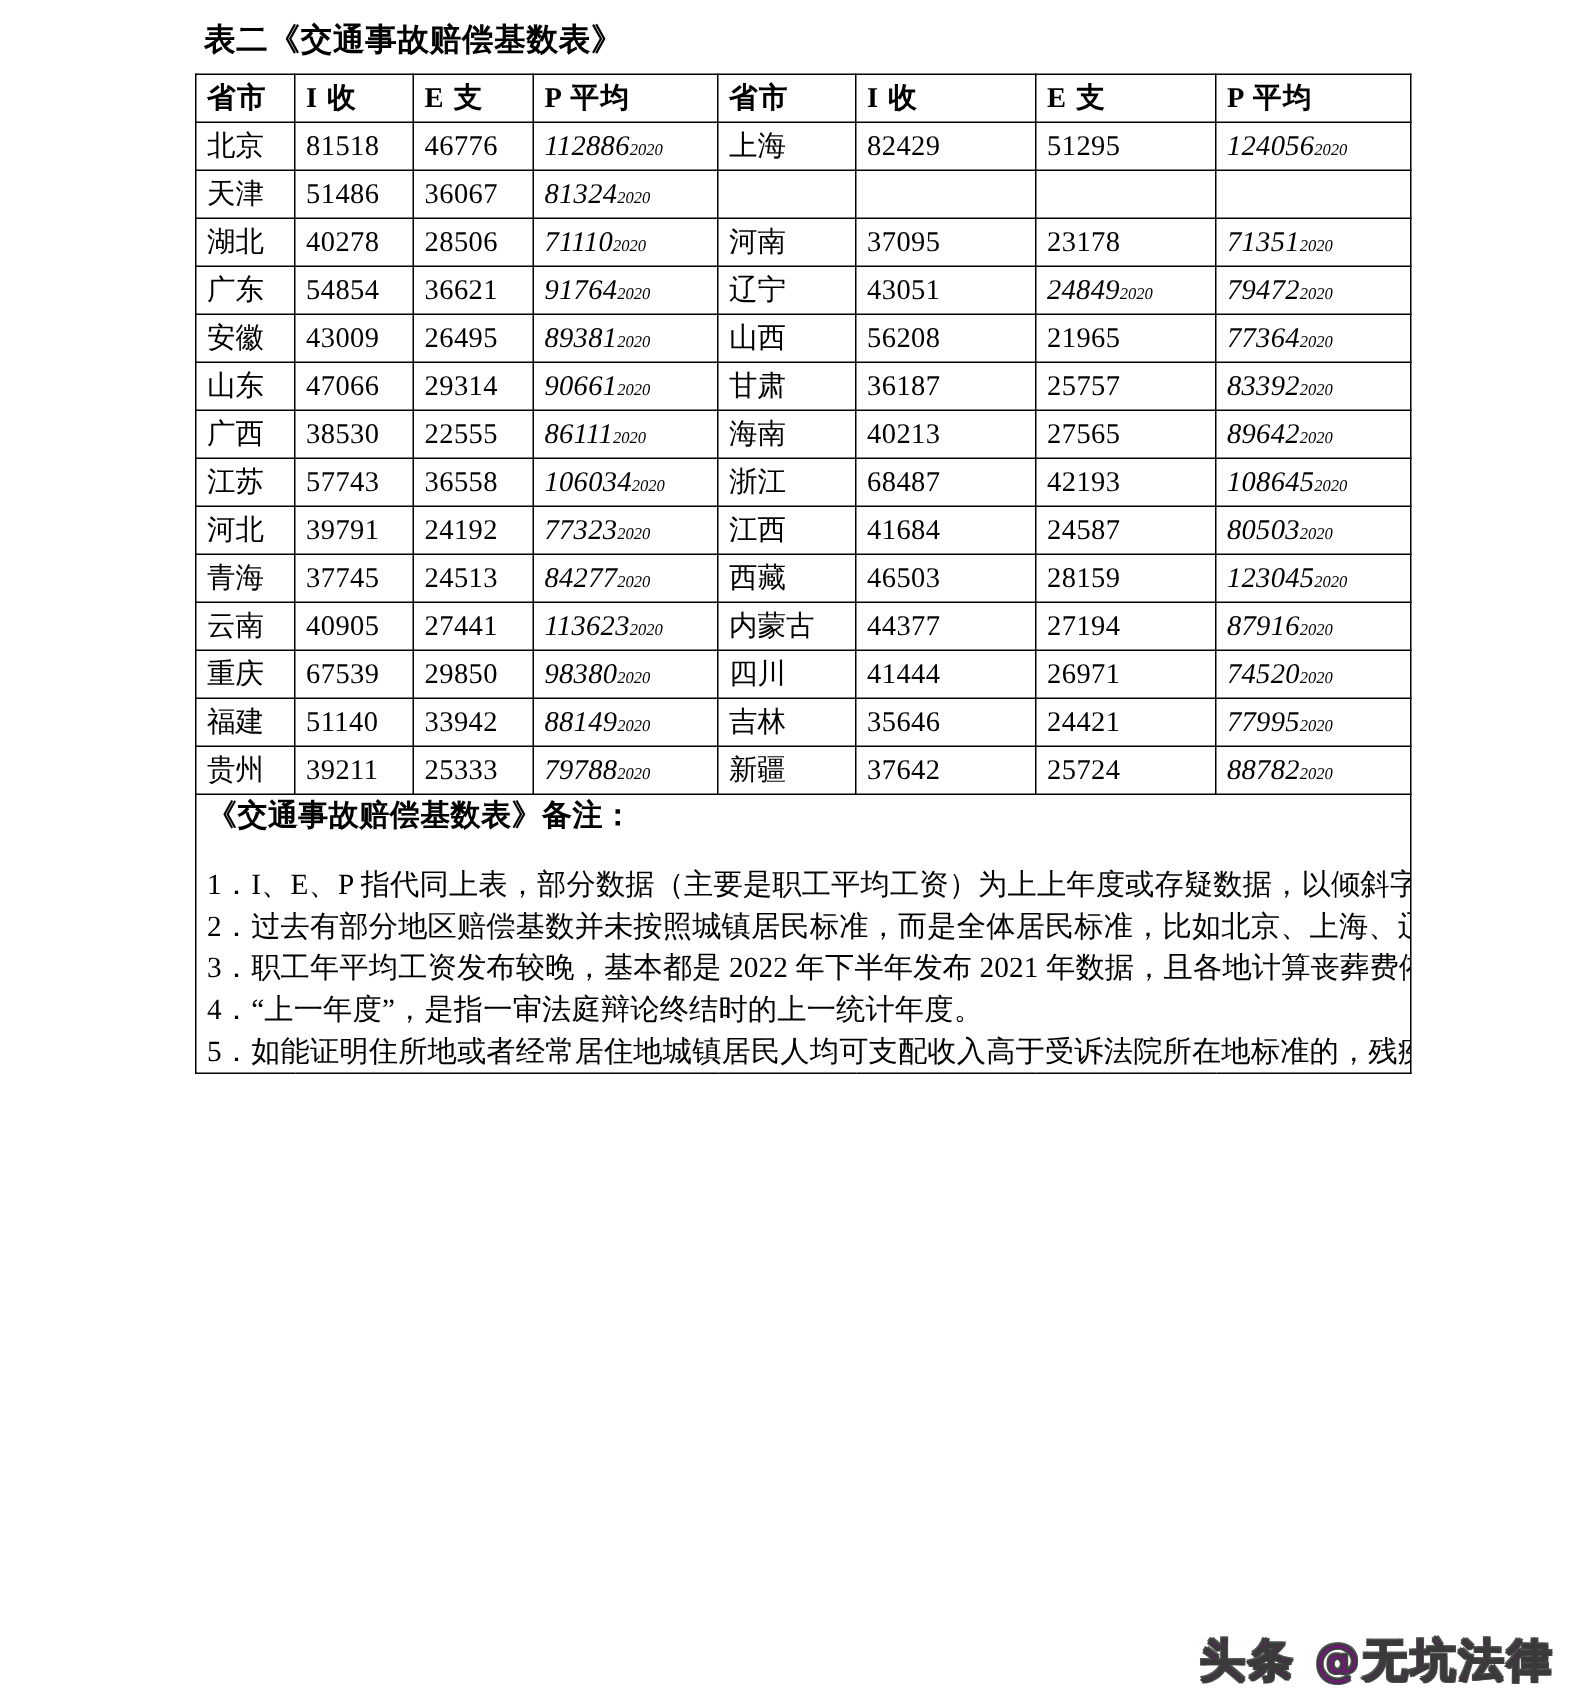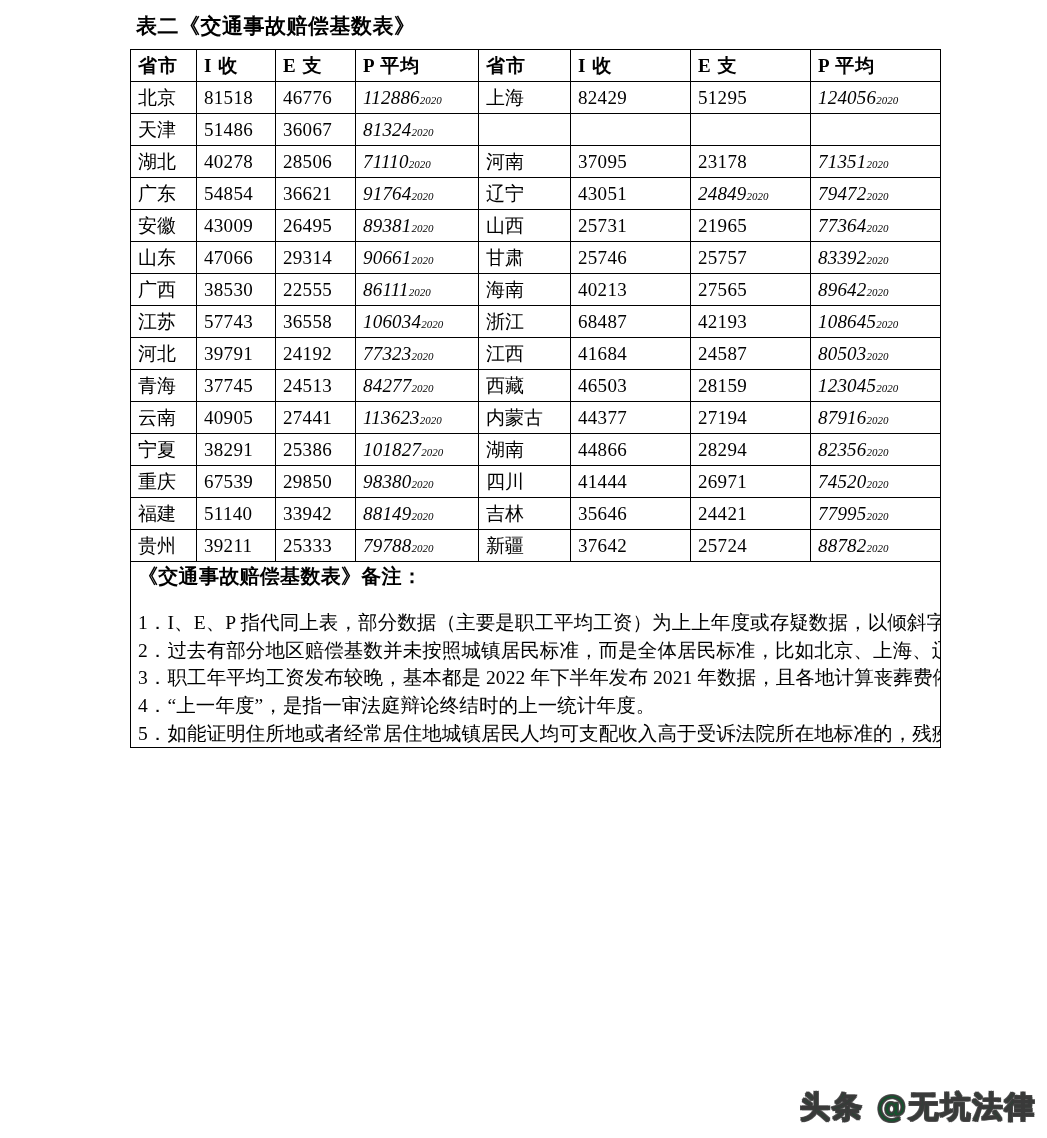--- a/index.html
+++ b/index.html
@@ -107,21 +107,21 @@
     margin: 0;
     letter-spacing: 0.1px;
   }
 
   .watermark {
     position: absolute;
     left: 800px;
     top: 1087px;
     font-size: 30px;
     font-weight: bold;
-    color: #14532d;
+    color: #701a75;
     letter-spacing: 2px;
     white-space: nowrap;
     -webkit-text-stroke: 1px #3a3a3a;
     text-shadow:
       -1px -1px 0 #555, 1px -1px 0 #555,
       -1px  1px 0 #555, 1px  1px 0 #555;
     font-family: "DejaVu Sans", "Liberation Sans", sans-serif;
   }
 </style>
 </head>
@@ -194,31 +194,31 @@
           <td><span class="num">43051</span></td>
           <td><span class="ital">24849</span><span class="sub">2020</span></td>
           <td><span class="ital">79472</span><span class="sub">2020</span></td>
         </tr>
         <tr>
           <td>安徽</td>
           <td><span class="num">43009</span></td>
           <td><span class="num">26495</span></td>
           <td><span class="ital">89381</span><span class="sub">2020</span></td>
           <td>山西</td>
-          <td><span class="num">25731</span></td>
+          <td><span class="num">56208</span></td>
           <td><span class="num">21965</span></td>
           <td><span class="ital">77364</span><span class="sub">2020</span></td>
         </tr>
         <tr>
           <td>山东</td>
           <td><span class="num">47066</span></td>
           <td><span class="num">29314</span></td>
           <td><span class="ital">90661</span><span class="sub">2020</span></td>
           <td>甘肃</td>
-          <td><span class="num">25746</span></td>
+          <td><span class="num">36187</span></td>
           <td><span class="num">25757</span></td>
           <td><span class="ital">83392</span><span class="sub">2020</span></td>
         </tr>
         <tr>
           <td>广西</td>
           <td><span class="num">38530</span></td>
           <td><span class="num">22555</span></td>
           <td><span class="ital">86111</span><span class="sub">2020</span></td>
           <td>海南</td>
           <td><span class="num">40213</span></td>
@@ -257,30 +257,20 @@
         </tr>
         <tr>
           <td>云南</td>
           <td><span class="num">40905</span></td>
           <td><span class="num">27441</span></td>
           <td><span class="ital">113623</span><span class="sub">2020</span></td>
           <td>内蒙古</td>
           <td><span class="num">44377</span></td>
           <td><span class="num">27194</span></td>
           <td><span class="ital">87916</span><span class="sub">2020</span></td>
-        </tr>
-        <tr>
-          <td>宁夏</td>
-          <td><span class="num">38291</span></td>
-          <td><span class="num">25386</span></td>
-          <td><span class="ital">101827</span><span class="sub">2020</span></td>
-          <td>湖南</td>
-          <td><span class="num">44866</span></td>
-          <td><span class="num">28294</span></td>
-          <td><span class="ital">82356</span><span class="sub">2020</span></td>
         </tr>
         <tr>
           <td>重庆</td>
           <td><span class="num">67539</span></td>
           <td><span class="num">29850</span></td>
           <td><span class="ital">98380</span><span class="sub">2020</span></td>
           <td>四川</td>
           <td><span class="num">41444</span></td>
           <td><span class="num">26971</span></td>
           <td><span class="ital">74520</span><span class="sub">2020</span></td>

